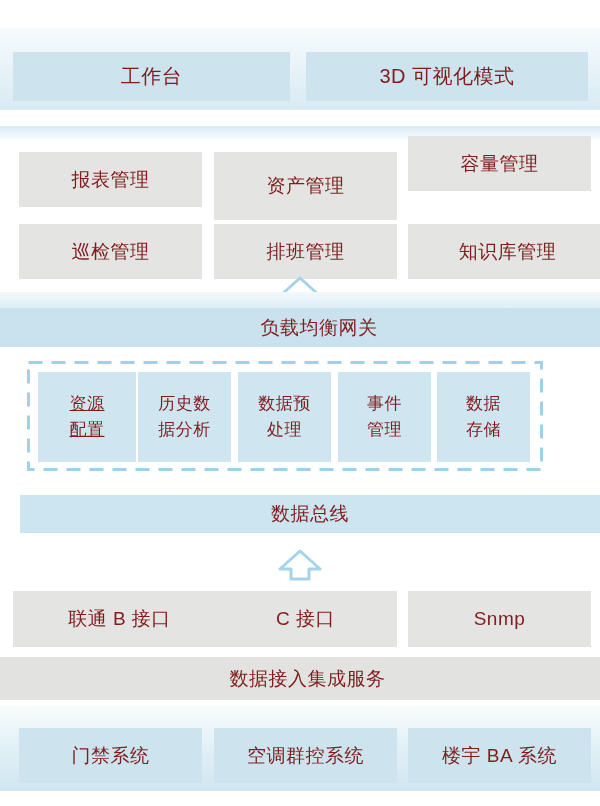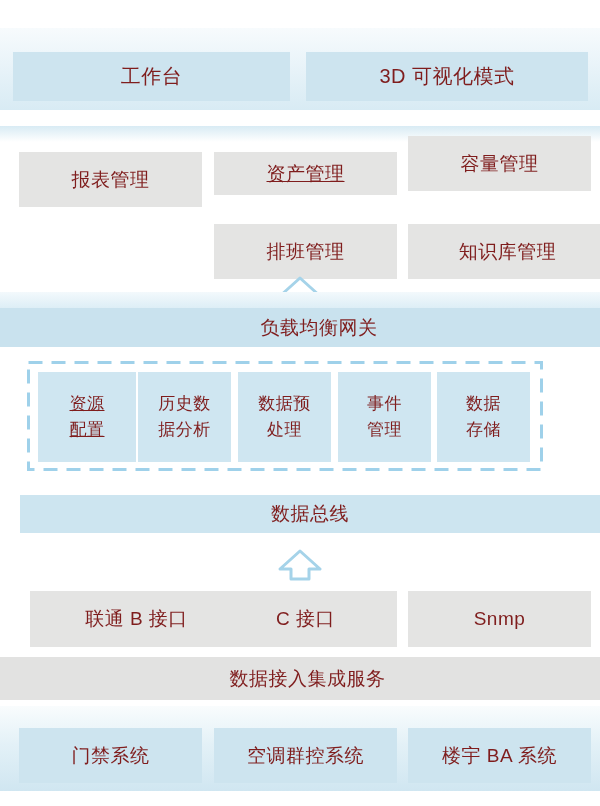--- a/index.html
+++ b/index.html
@@ -30,23 +30,24 @@
 
 <div id="stage">
 
   <div class="abs panel-top" style="left:0;top:28px;width:600px;height:82px;"></div>
   <div class="abs panel-edge" style="left:0;top:126px;width:600px;height:16px;"></div>
 
   <div class="abs cell blue f20" style="left:13px;top:52px;width:277px;height:49px;">工作台</div>
   <div class="abs cell blue f20" style="left:306px;top:52px;width:282px;height:49px;">3D 可视化模式</div>
 
   <div class="abs cell gray f19" style="left:19px;top:152px;width:183px;height:55px;">报表管理</div>
-  <div class="abs cell gray f19" style="left:214px;top:152px;width:183px;height:43px;text-decoration:underline;">资产管理</div>
+  <div class="abs cell gray f19" style="left:214px;top:152px;width:183px;height:68px;">资产管理</div>
   <div class="abs cell gray f19" style="left:408px;top:136px;width:183px;height:55px;">容量管理</div>
 
+  <div class="abs cell gray f19" style="left:19px;top:224px;width:183px;height:55px;">巡检管理</div>
   <div class="abs cell gray f19" style="left:214px;top:224px;width:183px;height:55px;">排班管理</div>
   <div class="abs cell gray f19" style="left:408px;top:224px;width:199px;height:55px;">知识库管理</div>
 
   <div class="abs" style="left:278px;top:276px;width:44px;height:32px;">
     <svg width="44" height="32" viewBox="0 0 44 32">
       <path d="M22 2 L42 20 L31 20 L31 30 L13 30 L13 20 L2 20 Z" fill="#ffffff" stroke="#a5d3e9" stroke-width="3" stroke-linejoin="round"></path>
     </svg>
   </div>
 
   <div class="abs strip-lt" style="left:0;top:292px;width:600px;height:16px;"></div>
@@ -72,21 +73,21 @@
   <div class="abs cell band-bus f19" style="left:20px;top:495px;width:580px;height:38px;">数据总线</div>
 
   <div class="abs" style="left:278px;top:549px;width:44px;height:32px;">
     <svg width="44" height="32" viewBox="0 0 44 32">
       <path d="M22 2 L42 20 L31 20 L31 30 L13 30 L13 20 L2 20 Z" fill="#ffffff" stroke="#a5d3e9" stroke-width="3" stroke-linejoin="round"></path>
     </svg>
   </div>
 
   <div class="abs strip-b" style="left:0;top:566px;width:600px;height:25px;z-index:-1;"></div>
 
-  <div class="abs cell gray f19" style="left:30px;top:591px;width:213px;height:56px;">联通 B 接口</div>
+  <div class="abs cell gray f19" style="left:13px;top:591px;width:213px;height:56px;">联通 B 接口</div>
   <div class="abs cell gray f19" style="left:214px;top:591px;width:183px;height:56px;">C 接口</div>
   <div class="abs cell gray f19" style="left:408px;top:591px;width:183px;height:56px;">Snmp</div>
 
   <div class="abs cell band-int f19" style="left:0;top:657px;width:600px;height:43px;">数据接入集成服务</div>
 
   <div class="abs panel-bottom" style="left:0;top:706px;width:600px;height:85px;"></div>
 
   <div class="abs cell blue f19" style="left:19px;top:728px;width:183px;height:55px;">门禁系统</div>
   <div class="abs cell blue f19" style="left:214px;top:728px;width:183px;height:55px;">空调群控系统</div>
   <div class="abs cell blue f19" style="left:408px;top:728px;width:183px;height:55px;">楼宇 BA 系统</div>

